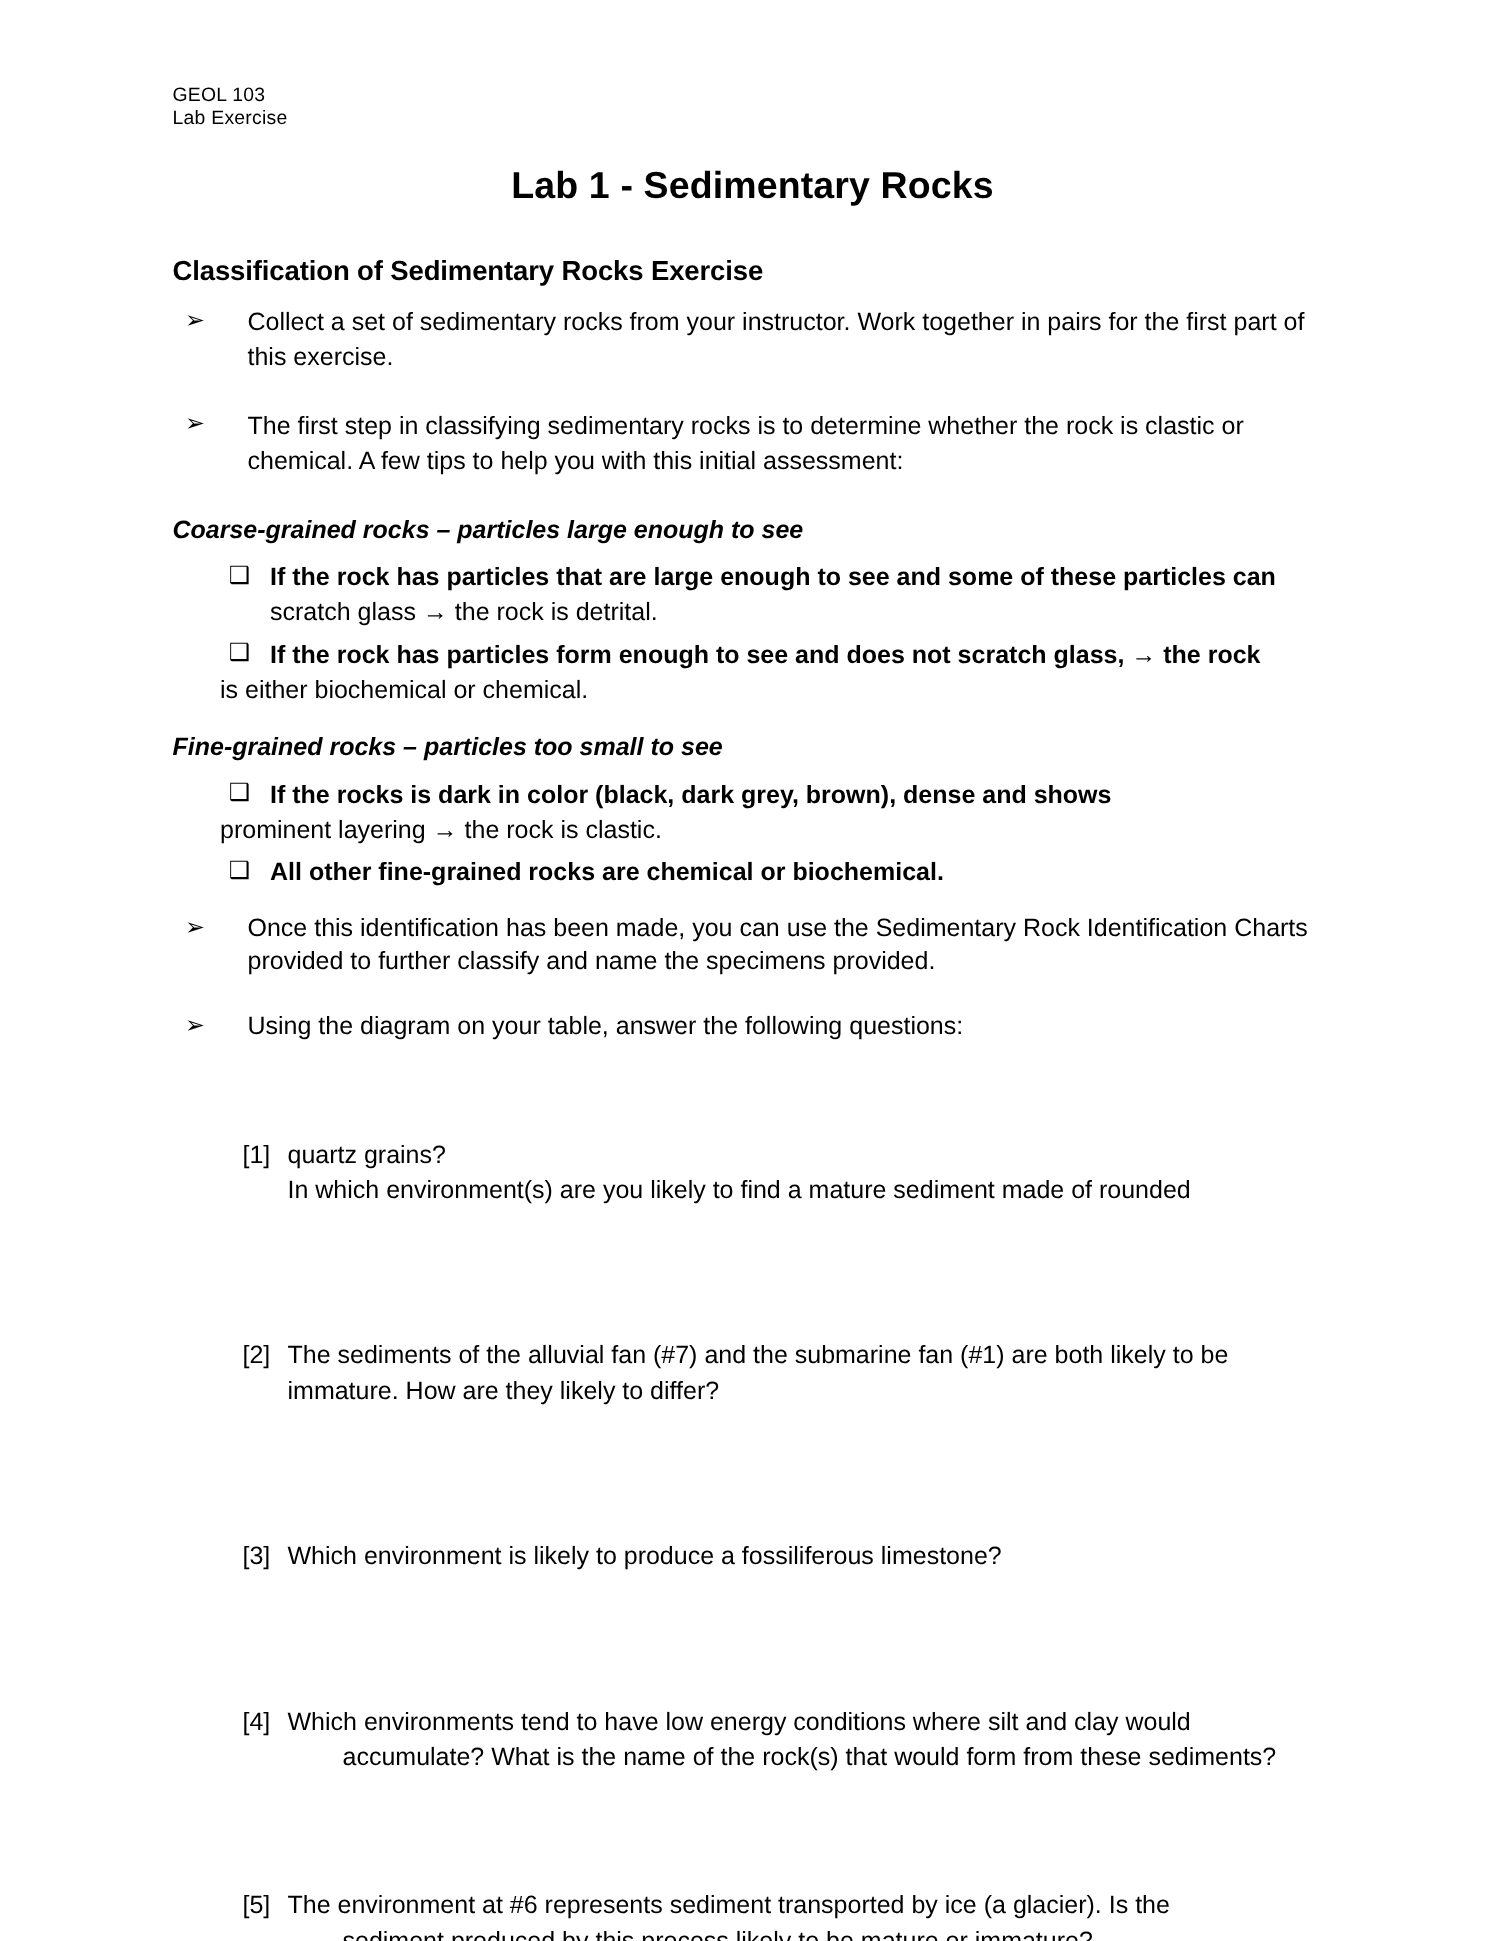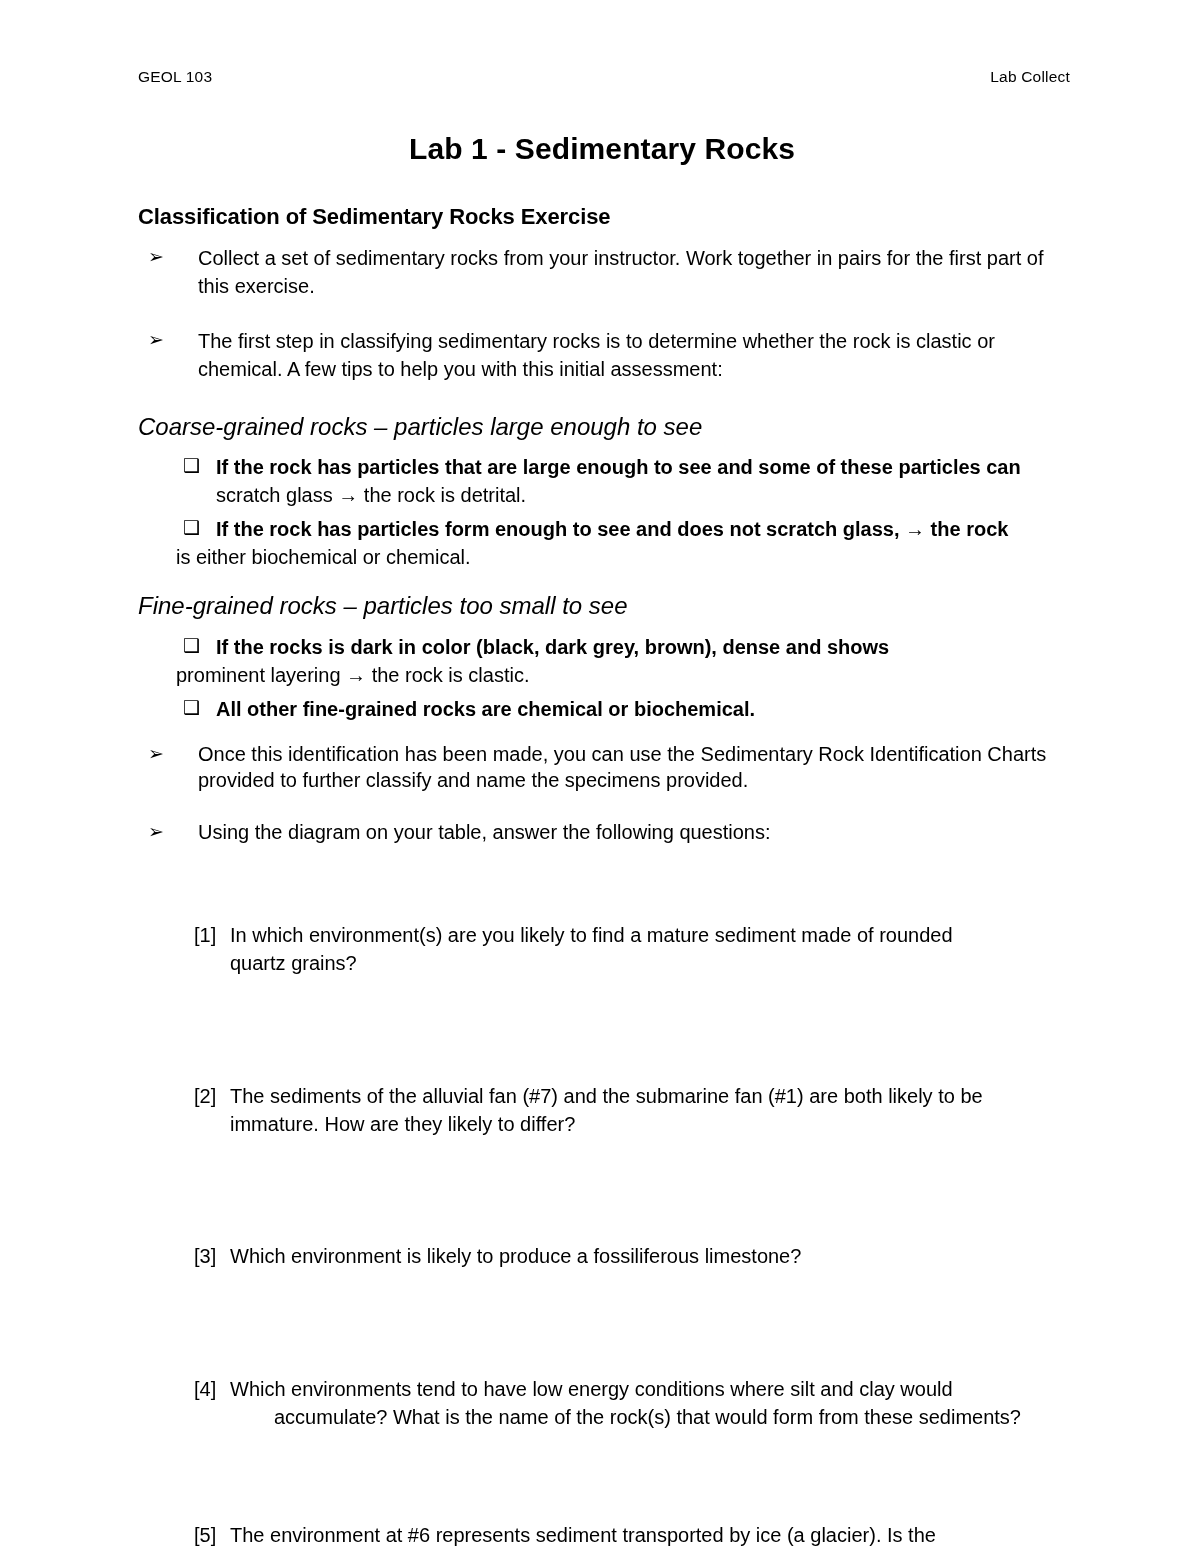--- a/index.html
+++ b/index.html
@@ -22,26 +22,27 @@
     background: #ffffff;
     box-sizing: border-box;
     padding: 0;
   }
 
   
   .doc-header {
     position: absolute;
     top: 68px;
     left: 138px;
-    right: 130px;
+    right: 153px;
     display: flex;
     justify-content: space-between;
     align-items: baseline;
     font-size: 15.5px;
     letter-spacing: 0.2px;
+    flex-direction: column;
   }
   .doc-header .hdr-left,
   .doc-header .hdr-right {
     white-space: nowrap;
   }
 
   
   .content {
     position: absolute;
     top: 132px;
@@ -82,23 +83,24 @@
     font-size: 19px;
     line-height: 1.42;
   }
   .arrow-item p {
     margin: 12px;
   }
 
   
   .group-label {
     font-style: italic;
-    font-size: 24px;
+    font-size: 20px;
     line-height: 1.4;
     margin: 0 0 10px 0;
+    font-weight: bold;
   }
 
   
   .check-item {
     position: relative;
     font-size: 20px;
     line-height: 1.40;
     margin-bottom: 6px;
   }
   .check-item .check-marker {
@@ -152,21 +154,21 @@
   .spacer-md { height: 70px; }
   .spacer-sm { height: 50px; }
 </style>
 </head>
 <body>
 
 <div class="page">
 
   <div class="doc-header">
     <span class="hdr-left">GEOL 103</span>
-    <span class="hdr-right">Lab Collect</span>
+    <span class="hdr-right">Lab Exercise</span>
   </div>
 
   <div class="content">
 
     <h1 class="doc-title">Lab 1 - Sedimentary Rocks</h1>
 
     <h2 class="section-heading">Classification of Sedimentary Rocks Exercise</h2>
 
     <div class="arrow-item">
       <span class="arrow-marker">➢</span>
@@ -216,22 +218,22 @@
 
     <div class="arrow-item tight">
       <span class="arrow-marker">➢</span>
       <p>Using the diagram on your table, answer the following questions:</p>
     </div>
 
     <div class="spacer-sm"></div>
 
     <div class="question">
       <span class="q-num">[1]</span>
+      <span class="q-line">quartz grains?</span>
       <span class="q-line">In which environment(s) are you likely to find a mature sediment made of rounded</span>
-      <span class="q-line">quartz grains?</span>
     </div>
 
     <div class="spacer-lg"></div>
 
     <div class="question">
       <span class="q-num">[2]</span>
       <span class="q-line">The sediments of the alluvial fan (#7) and the submarine fan (#1) are both likely to be</span>
       <span class="q-line">immature.  How are they likely to differ?</span>
     </div>
 

